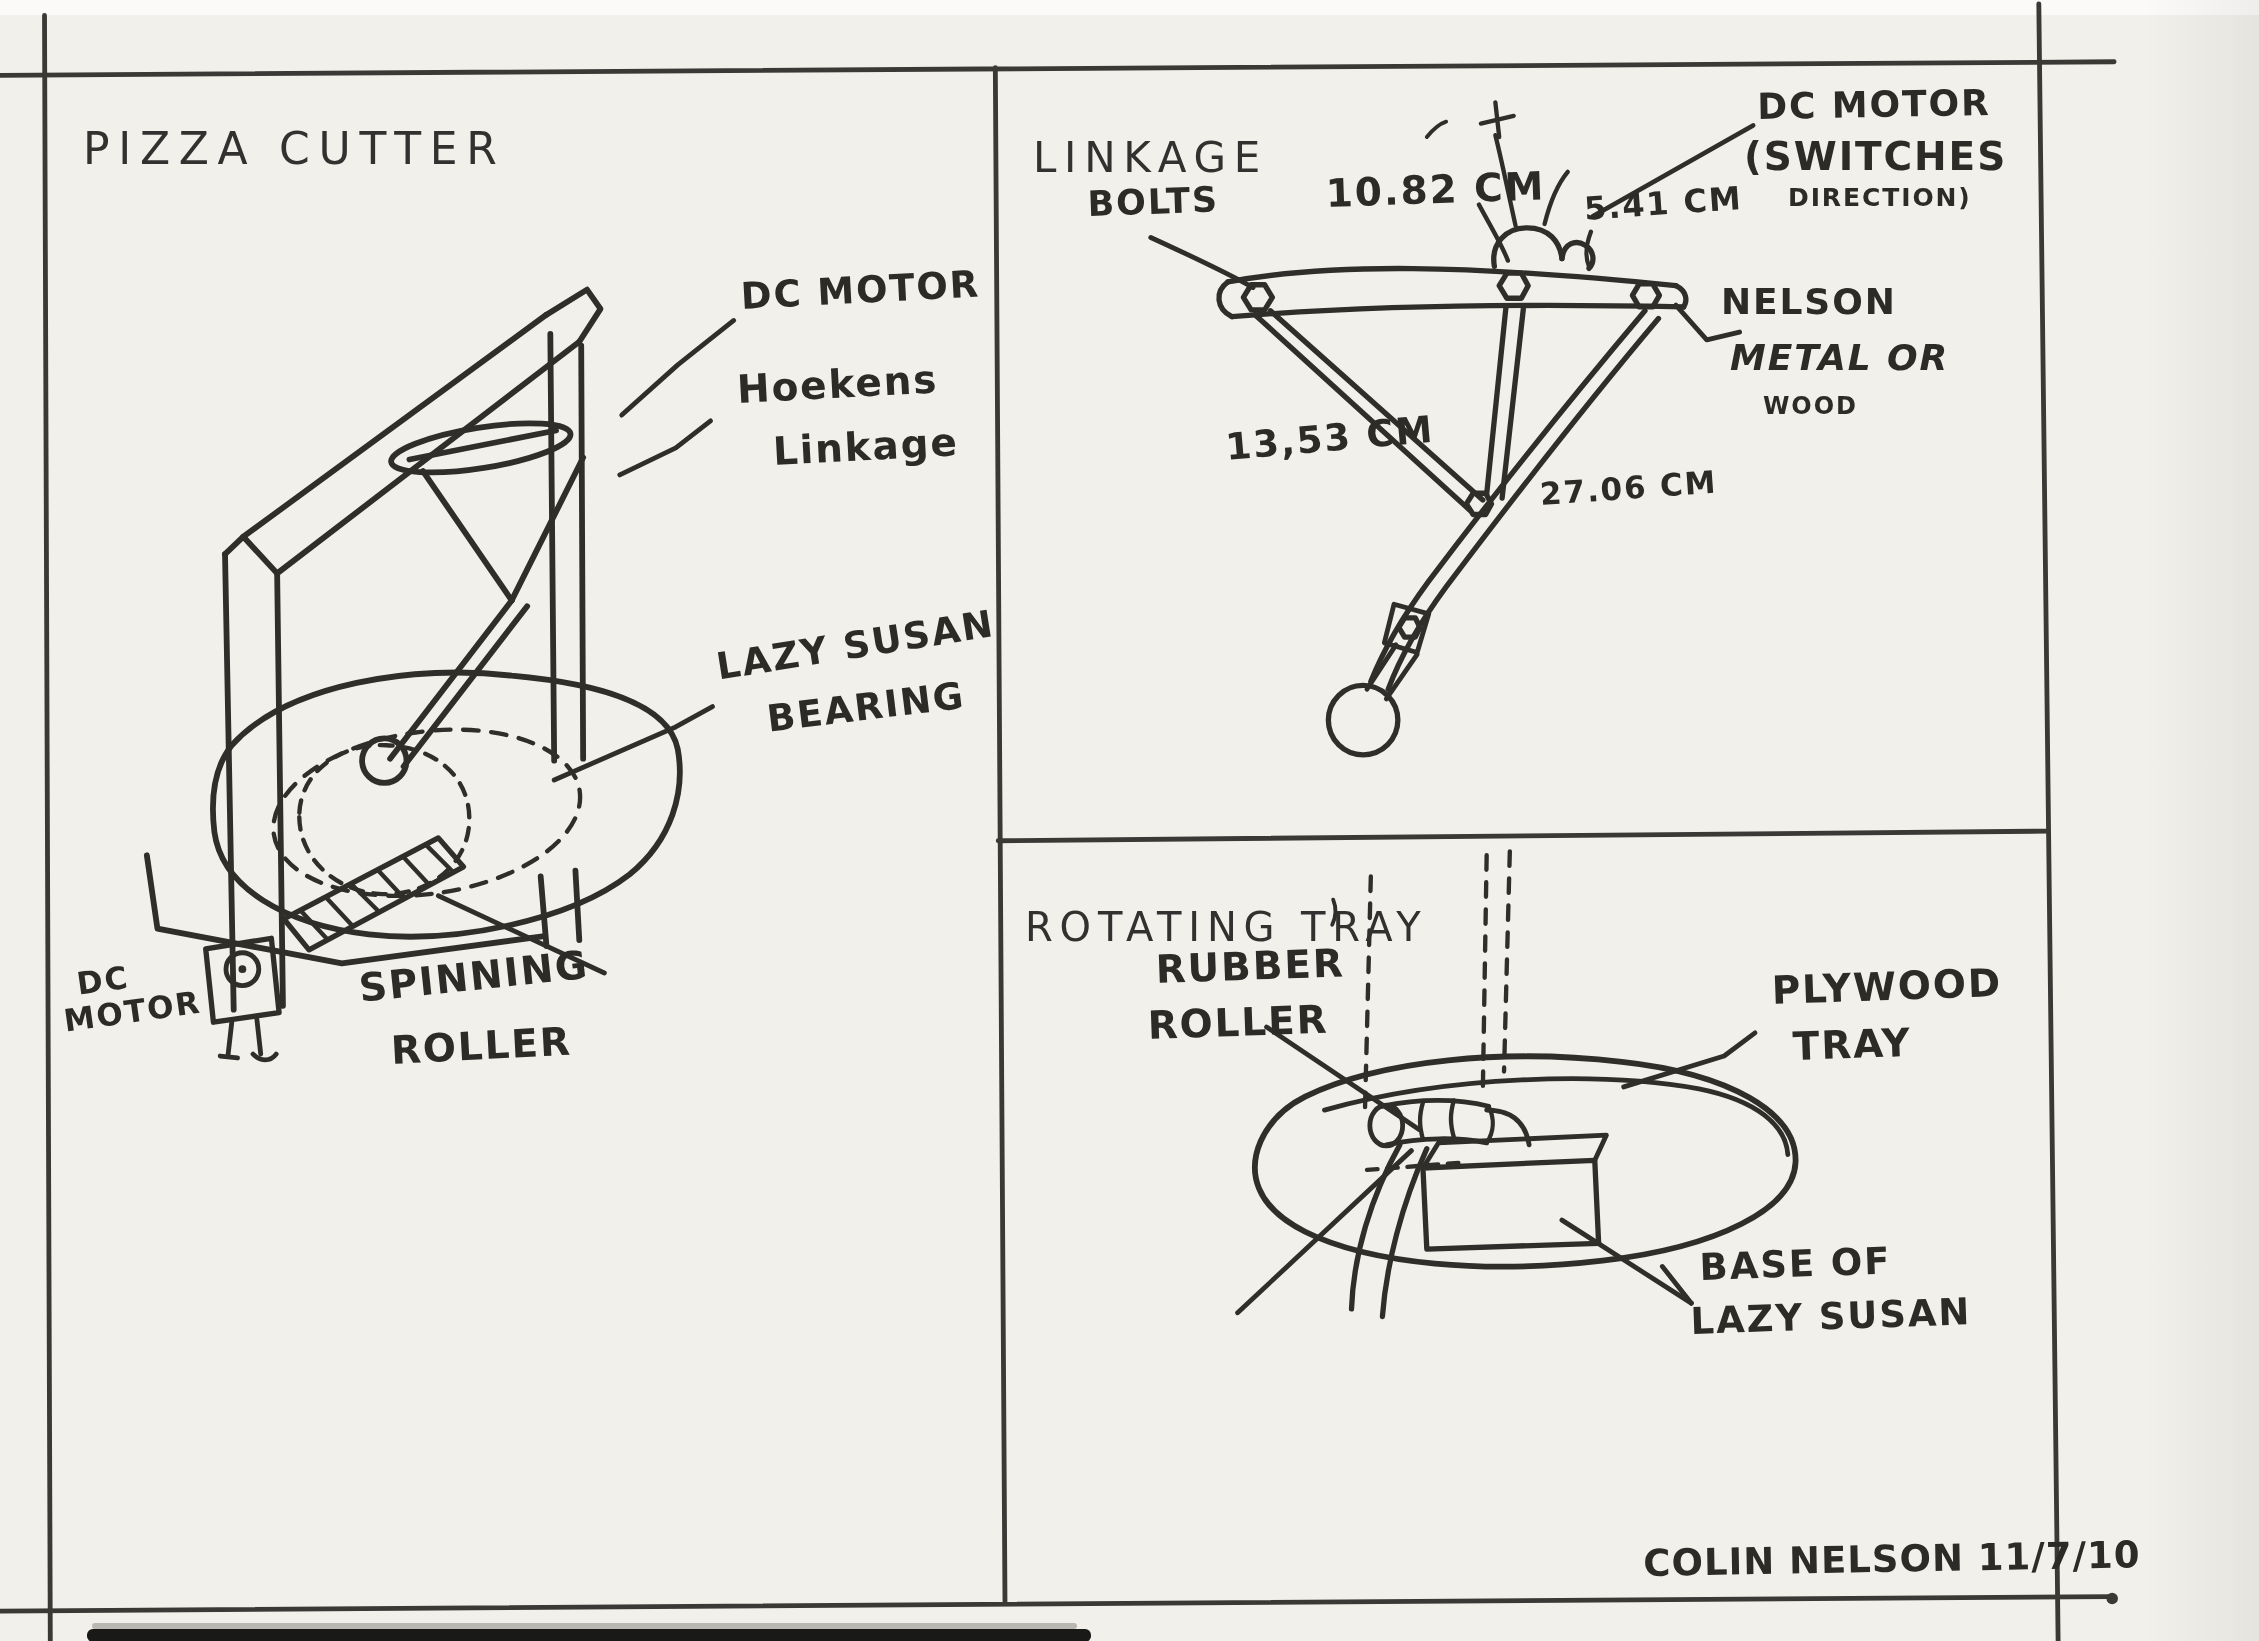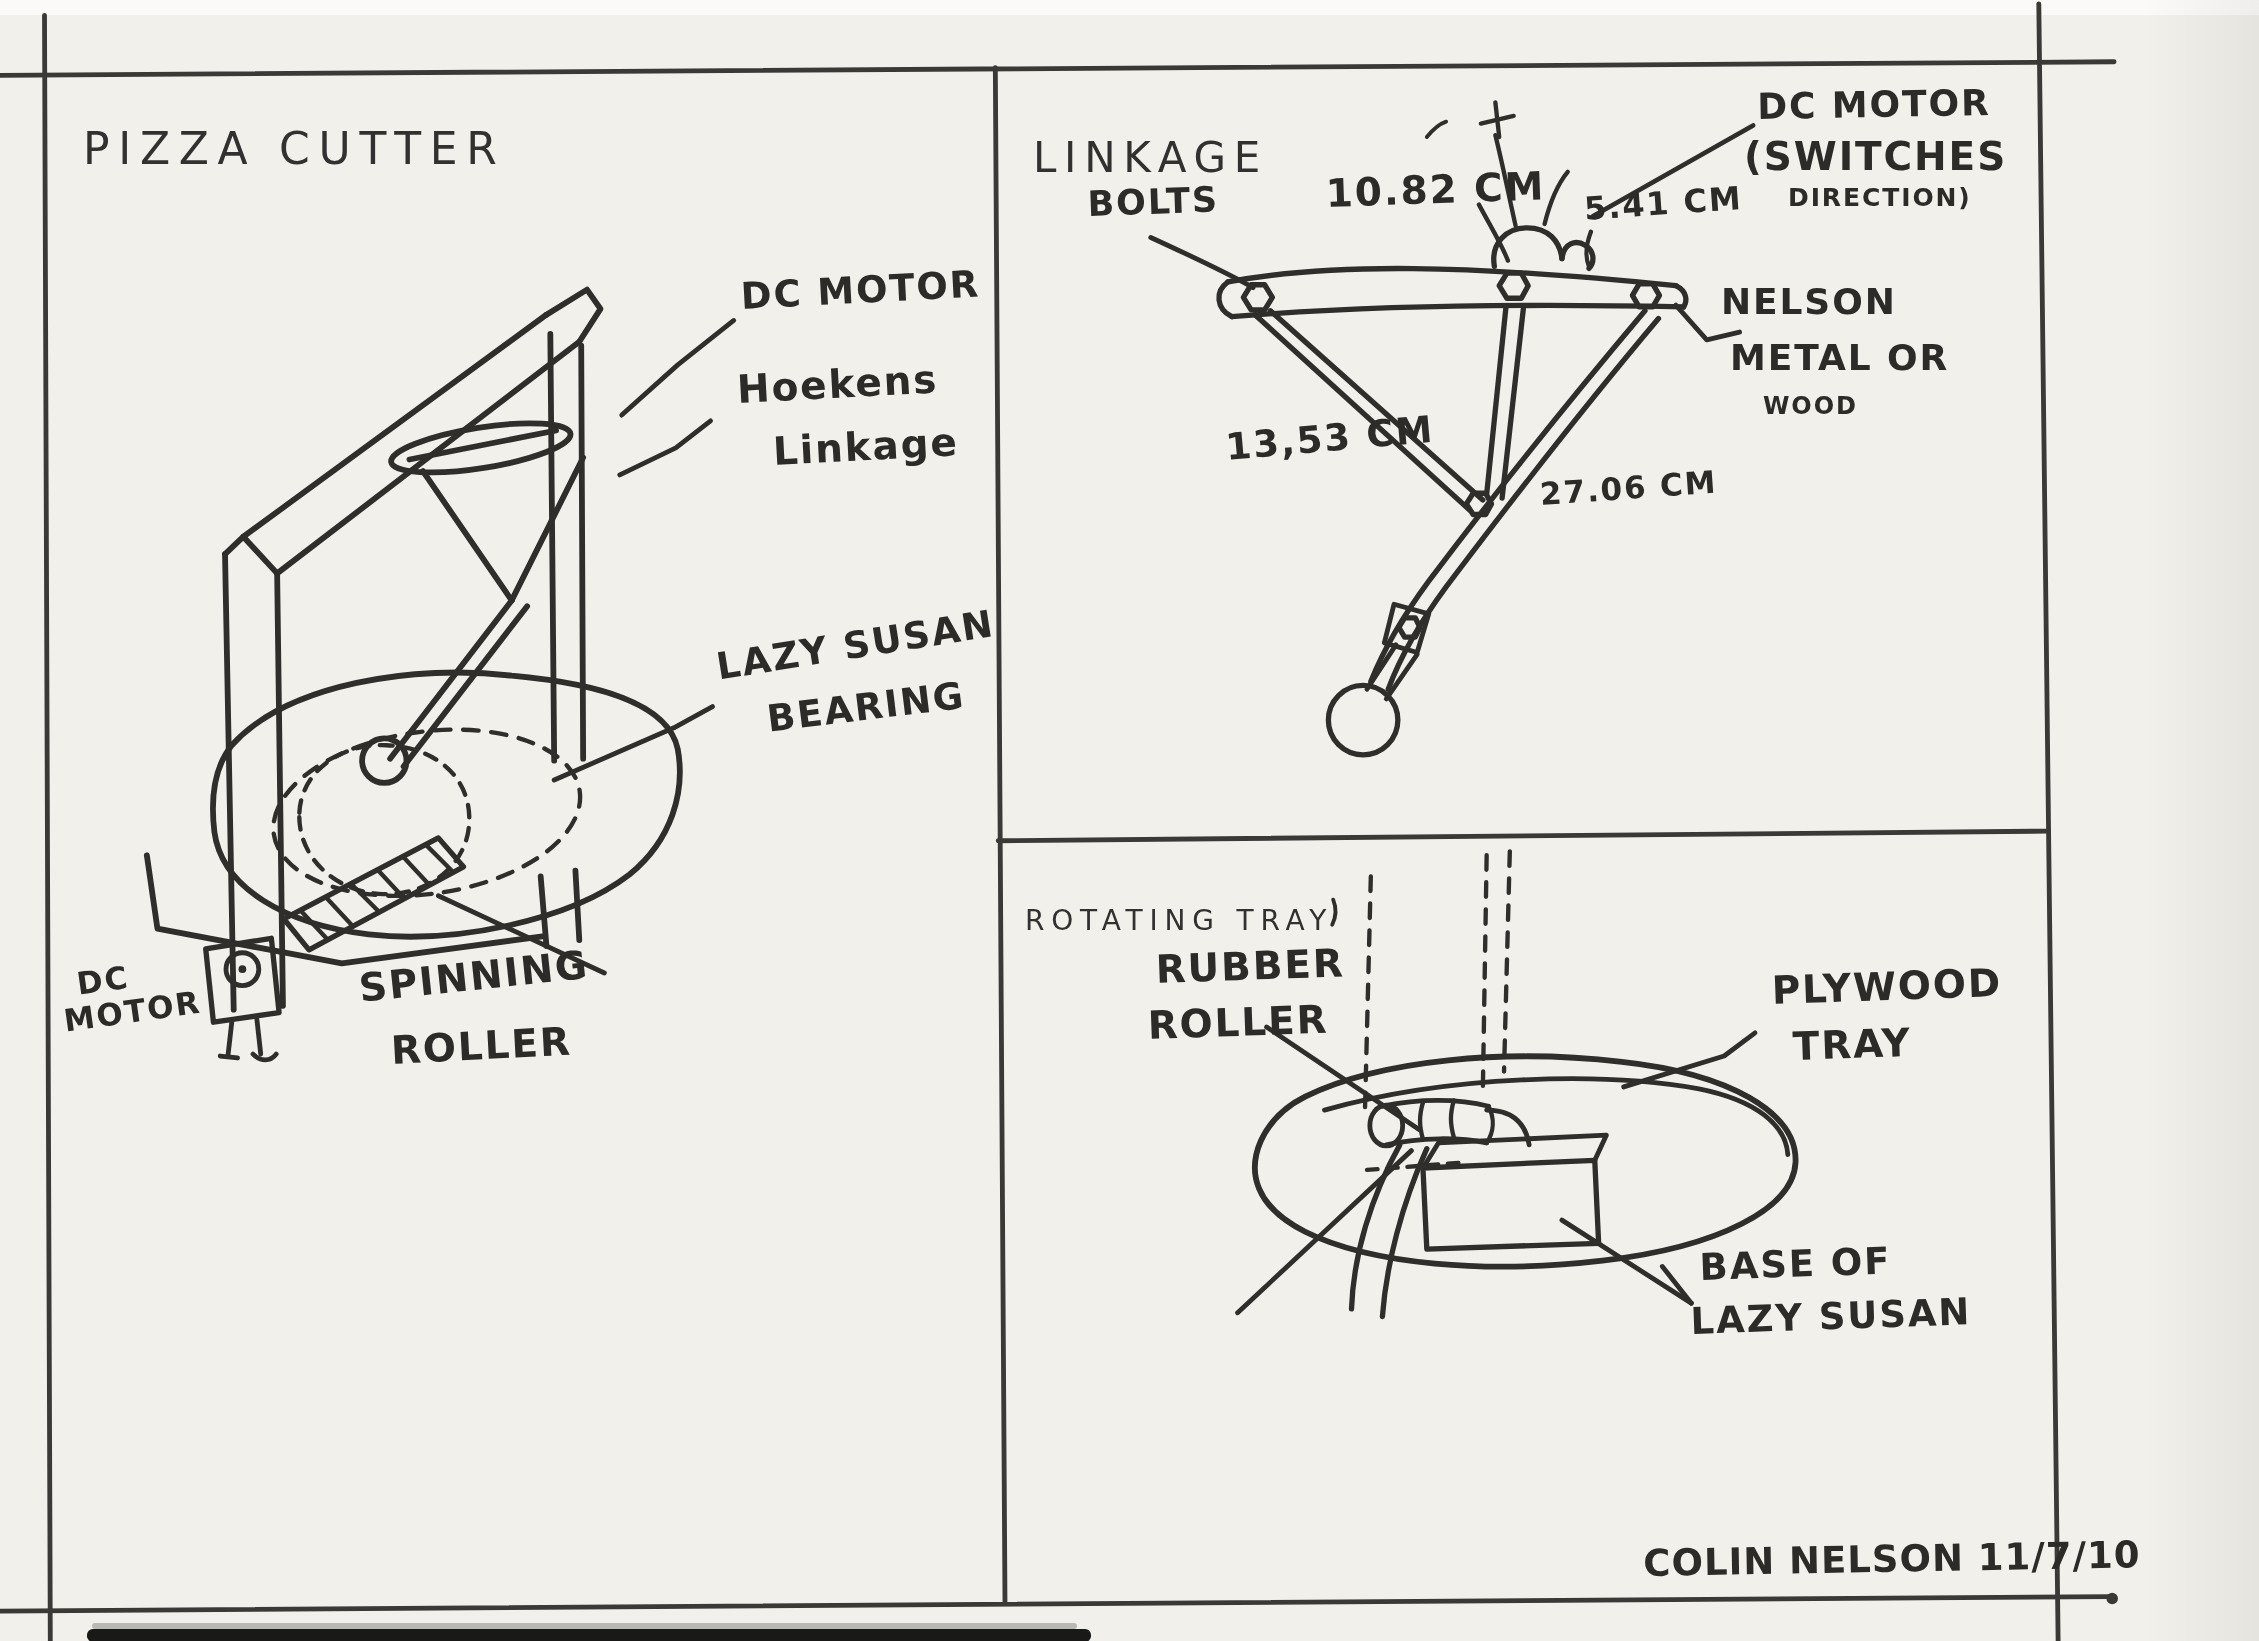--- a/index.html
+++ b/index.html
@@ -177,26 +177,26 @@
   <div class="hand" style="left:390px;top:1031px;font-size:39px;transform:rotate(-3deg);">ROLLER</div>
 
   <div class="hand title" style="left:1033px;top:89px;font-size:42px;letter-spacing:7.7px;">LINKAGE</div>
   <div class="hand" style="left:1087px;top:187px;font-size:35px;transform:rotate(-2deg);">BOLTS</div>
   <div class="hand" style="left:1325px;top:174px;font-size:39px;transform:rotate(-2deg);">10.82 CM</div>
   <div class="hand" style="left:1583px;top:193px;font-size:32px;transform:rotate(-4deg);">5.41 CM</div>
   <div class="hand" style="left:1757px;top:89px;font-size:36px;transform:rotate(-1deg);">DC MOTOR</div>
   <div class="hand" style="left:1744px;top:137px;font-size:39px;">(SWITCHES</div>
   <div class="hand" style="left:1788px;top:185px;font-size:25px;">DIRECTION)</div>
   <div class="hand" style="left:1721px;top:284px;font-size:36px;">NELSON</div>
-  <div class="hand" style="left:1730px;top:340px;font-size:36px;">METAL OR</div>
+  <div class="hand" style="left:1730px;top:340px;font-size:36px;font-style:italic;">METAL OR</div>
   <div class="hand" style="left:1763px;top:394px;font-size:24px;">WOOD</div>
   <div class="hand" style="left:1224px;top:429px;font-size:37px;transform:rotate(-5deg);">13,53 CM</div>
   <div class="hand" style="left:1539px;top:479px;font-size:31px;transform:rotate(-4deg);">27.06 CM</div>
 
-  <div class="hand title" style="left:1025px;top:859px;font-size:28px;letter-spacing:6.8px;">ROTATING TRAY</div>
+  <div class="hand title" style="left:1025px;top:859px;font-size:40px;letter-spacing:6.8px;">ROTATING TRAY</div>
   <div class="hand" style="left:1155px;top:950px;font-size:39px;transform:rotate(-2deg);">RUBBER</div>
   <div class="hand" style="left:1147px;top:1006px;font-size:39px;transform:rotate(-2deg);">ROLLER</div>
   <div class="hand" style="left:1771px;top:971px;font-size:39px;transform:rotate(-2deg);">PLYWOOD</div>
   <div class="hand" style="left:1792px;top:1027px;font-size:39px;transform:rotate(-2deg);">TRAY</div>
   <div class="hand" style="left:1699px;top:1249px;font-size:37px;transform:rotate(-2deg);">BASE OF</div>
   <div class="hand" style="left:1690px;top:1303px;font-size:37px;transform:rotate(-2deg);">LAZY SUSAN</div>
 
   <div class="hand" style="left:1643px;top:1545px;font-size:37px;letter-spacing:1px;transform:rotate(-1deg);">COLIN NELSON 11/7/10</div>
 
   <div class="smudge-soft" style="left:92px;top:1623px;width:985px;height:5.8px;"></div>

